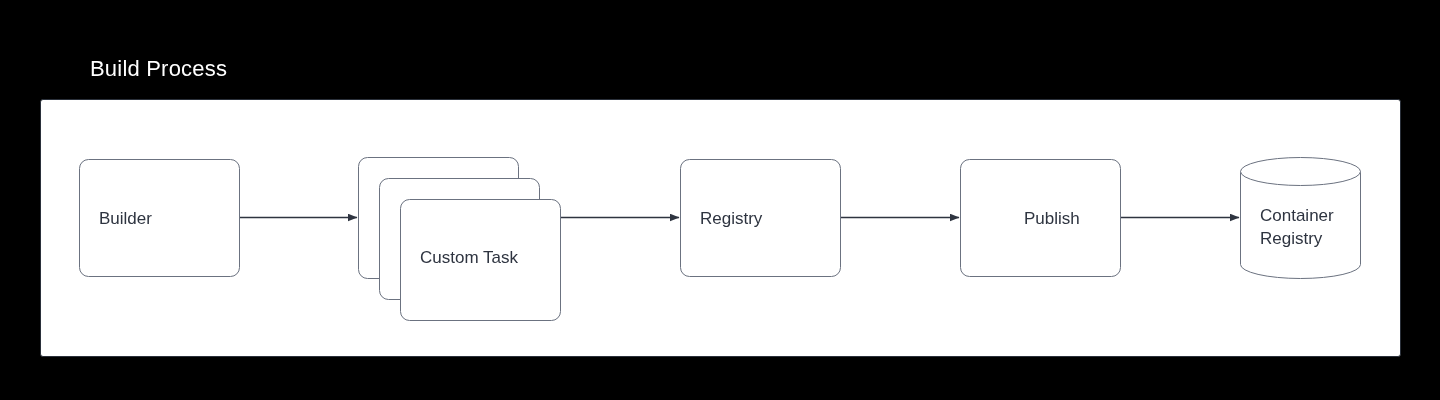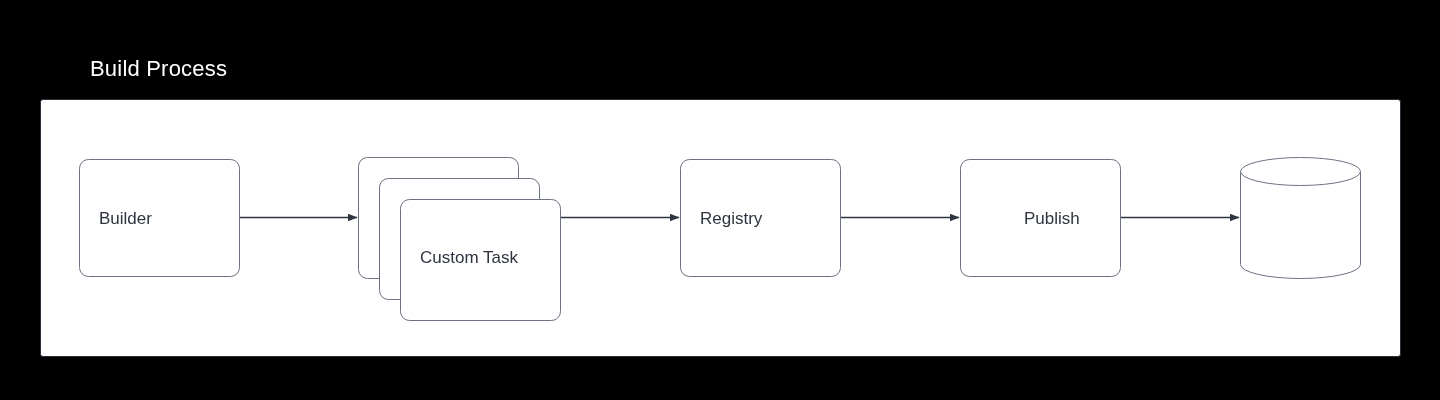--- a/index.html
+++ b/index.html
@@ -103,14 +103,16 @@
   </svg>
 
   <div class="node-label" style="left:79px; top:208px; width:161px;">Builder</div>
 
   <div class="node-label" style="left:400px; top:247px; width:160px;">Custom Task</div>
 
   <div class="node-label" style="left:680px; top:208px; width:161px;">Registry</div>
 
   <div class="node-label" style="left:1004px; top:208px; width:161px;">Publish</div>
 
+  <div class="node-label" style="left:1240px; top:205px; width:120px;">Container
+Registry</div>
 
 </div>
 
 </body></html>

